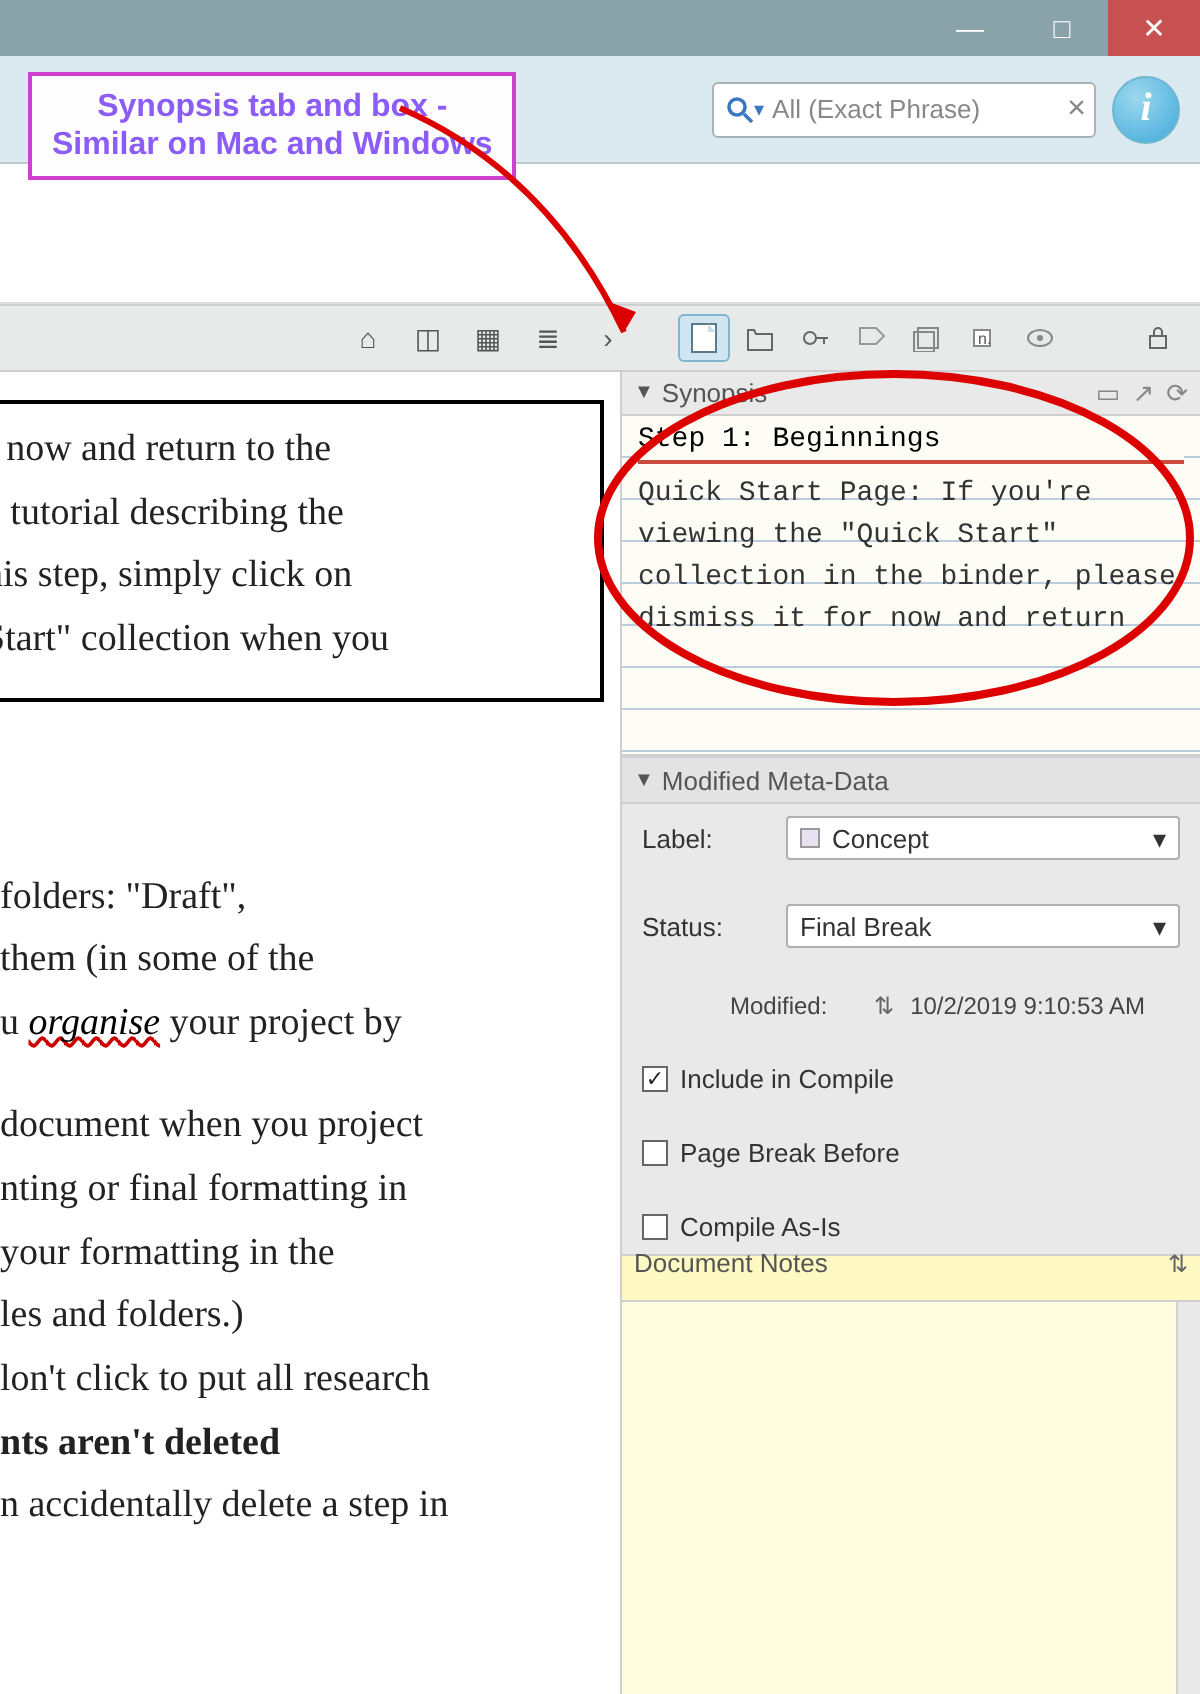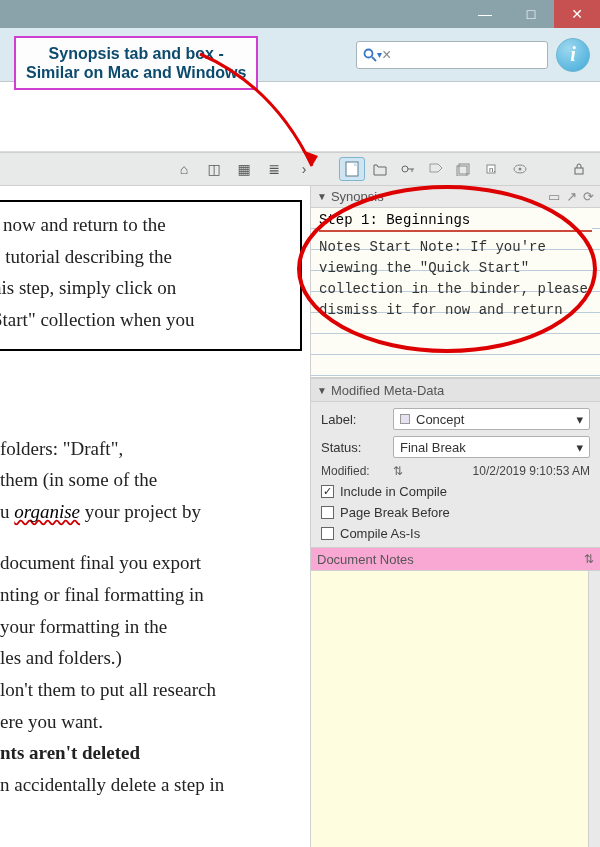--- a/index.html
+++ b/index.html
@@ -160,62 +160,62 @@
     border-top:1px solid #cfcfcf;
     border-bottom:1px solid #cfcfcf;
     display:flex;align-items:center;
     padding:0 6px;
     color:#555;
     font-size: 13px;
   }
   .sectionhdr .tri{margin-right:4px;font-size:10px;}
   .metabody {
     padding: 6px 10px;
-    display:flex;flex-direction:column;gap:6px;
+    display:flex;flex-direction:column;gap:22px;
     font-size:13px;color:#333;
   }
   .metarow{display:flex;align-items:center;gap:8px;}
   .metarow .lbl{width:64px;}
   .metarow .dropdown {
     flex:1;
     height:22px;
     border:1px solid #b0b0b0;
     background:#fff;
     border-radius:2px;
     display:flex;align-items:center;
     padding:0 6px;
     justify-content:space-between;
   }
   .dropdown .sw { width:10px;height:10px;border:1px solid #999;background:#e7e2f0;margin-right:6px;}
   .dropdown .dd-left{display:flex;align-items:center;}
   .metarow.mod {font-size:12px;color:#444;}
-  .metarow.mod .lbl{width:64px;}
+  .metarow.mod .lbl{width:64px;margin-left:44px;}
   .metarow.mod .sorter{font-size:12px;color:#666;}
   .chk {display:flex;align-items:center;gap:6px;font-size:13px;color:#333;}
   .chk .box{width:13px;height:13px;border:1px solid #666;background:#fff;display:flex;align-items:center;justify-content:center;font-size:11px;color:#222;}
 
   .notesarea {
     flex:1;
     background: #fffde0;
     border-top:0;
   }
   .noteshdr {
-    height:22px;background:#f9a8d4;border-top:1px solid #cfcfcf;border-bottom:1px solid #cfcfcf;
-    display:flex;align-items:center;padding:11px 6px;font-size:13px;color:#555;
+    height:22px;background:#fef9c3;border-top:1px solid #cfcfcf;border-bottom:1px solid #cfcfcf;
+    display:flex;align-items:flex-end;padding:11px 6px;font-size:13px;color:#555;
   }
   .noteshdr .spacer{flex:1}
   .noteshdr .sorter{font-size:12px;color:#666;}
 
   
   .annot-box {
     position:absolute;
     top: 36px; left: 14px;
     border: 2px solid #d040d0;
     padding: 6px 10px;
-    color:#0c4a6e;
+    color:#8b5cf6;
     font-family: Arial, sans-serif;
     font-size: 16px;
     font-weight:bold;
     text-align:center;
     background: #fdfdfd;
     line-height:1.2;
     z-index: 50;
   }
   .annot-arrow {
     position:absolute;
@@ -248,20 +248,21 @@
 
 <div class="toprow">
   <div class="searchbox">
     <span class="mag">
       <svg width="16" height="16" viewBox="0 0 16 16">
           <circle cx="6.5" cy="6.5" r="4" fill="none" stroke="#3a78c2" stroke-width="1.8"></circle>
           <line x1="10" y1="10" x2="14" y2="14" stroke="#3a78c2" stroke-width="1.8"></line>
         </svg>
     </span>
     <span style="color:#3a78c2;font-size:10px;margin-left:-2px">▾</span>
+    <span class="placeholder">All (Exact Phrase)</span>
     <span class="clear">×</span>
   </div>
   <div class="infobtn">i</div>
 </div>
 
 <div class="gap"></div>
 
 <div class="viewrow">
   <div class="firsticons">
     <div class="iconbtn">⌂</div>
@@ -327,44 +328,43 @@
     <div class="box1">
       <p>r now and return to the</p>
       <p>e tutorial describing the</p>
       <p>his step, simply click on</p>
       <p>Start" collection when you</p>
     </div>
     <p><span>folders: "Draft",</span></p>
     <p><span>them (in some of the</span></p>
     <p><span>u </span><mark class="spell">organise</mark><span> your project by</span></p>
     <p style="height:14px"></p>
-    <p><span>document final you export</span></p>
+    <p><span>document when you project</span></p>
     <p><span>nting or final formatting in</span></p>
     <p><span>your formatting in the</span></p>
     <p><span>les and folders.)</span></p>
-    <p><span>lon't them to put all research</span></p>
-    <p><span>ere you want.</span></p>
+    <p><span>lon't click to put all research</span></p>
     <p><b>nts aren't deleted</b></p>
     <p><span>n accidentally delete a step in</span></p>
   </div>
 
   <div class="inspector">
 
     <div class="synheader">
       <span class="tri">▼</span>
       <span>Synopsis</span>
       <span class="spacer"></span>
       <span class="icn">▭</span>
       <span class="icn">↗</span>
       <span class="icn">⟳</span>
     </div>
 
     <div class="indexcard">
       <div class="cardtitle">Step 1: Beginnings</div>
-      <div class="cardbody">Notes Start Note: If you're viewing the "Quick Start" collection in the binder, please dismiss it for now and return</div>
+      <div class="cardbody">Quick Start Page: If you're viewing the "Quick Start" collection in the binder, please dismiss it for now and return</div>
     </div>
 
     <div class="sectionhdr">
       <span class="tri">▼</span>
       <span>Modified Meta-Data</span>
     </div>
     <div class="metabody">
       <div class="metarow">
         <span class="lbl">Label:</span>
         <div class="dropdown">
@@ -380,21 +380,21 @@
         <div class="dropdown">
           <span class="dd-left">
               <span>Final Break</span>
             </span>
           <span>▾</span>
         </div>
       </div>
       <div class="metarow mod">
         <span class="lbl">Modified:</span>
         <span class="sorter">⇅</span>
-        <span style="flex:1;text-align:right">10/2/2019 9:10:53 AM</span>
+        <span style="flex:1;text-align:left">10/2/2019 9:10:53 AM</span>
       </div>
       <div class="chk">
         <span class="box">✓</span>
           <span>Include in Compile</span>
       </div>
       <div class="chk">
         <span class="box"></span>
           <span>Page Break Before</span>
       </div>
       <div class="chk">

